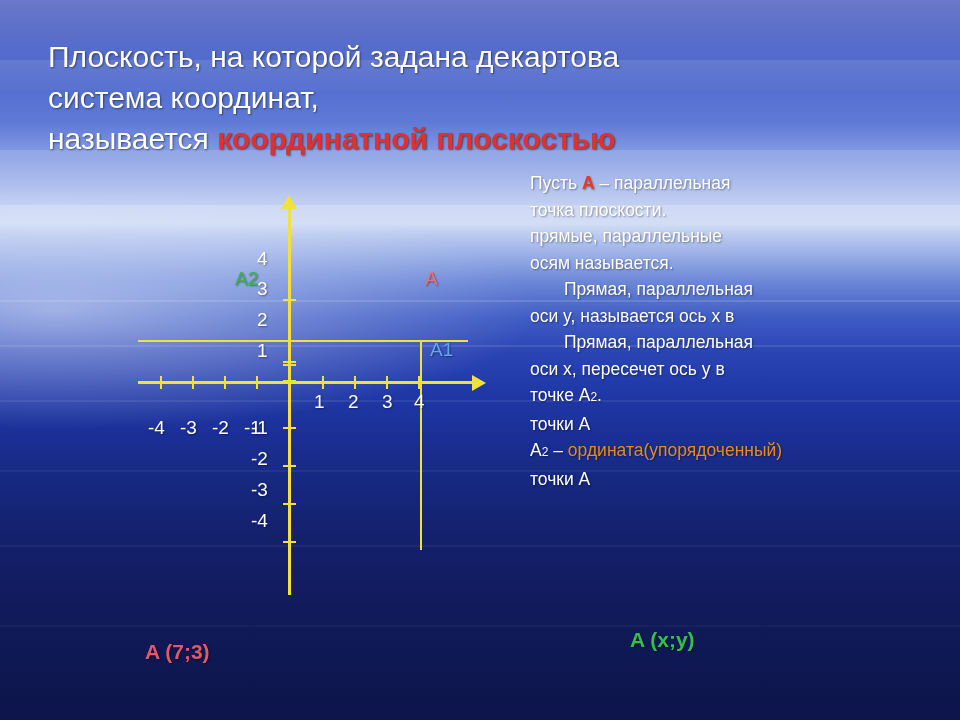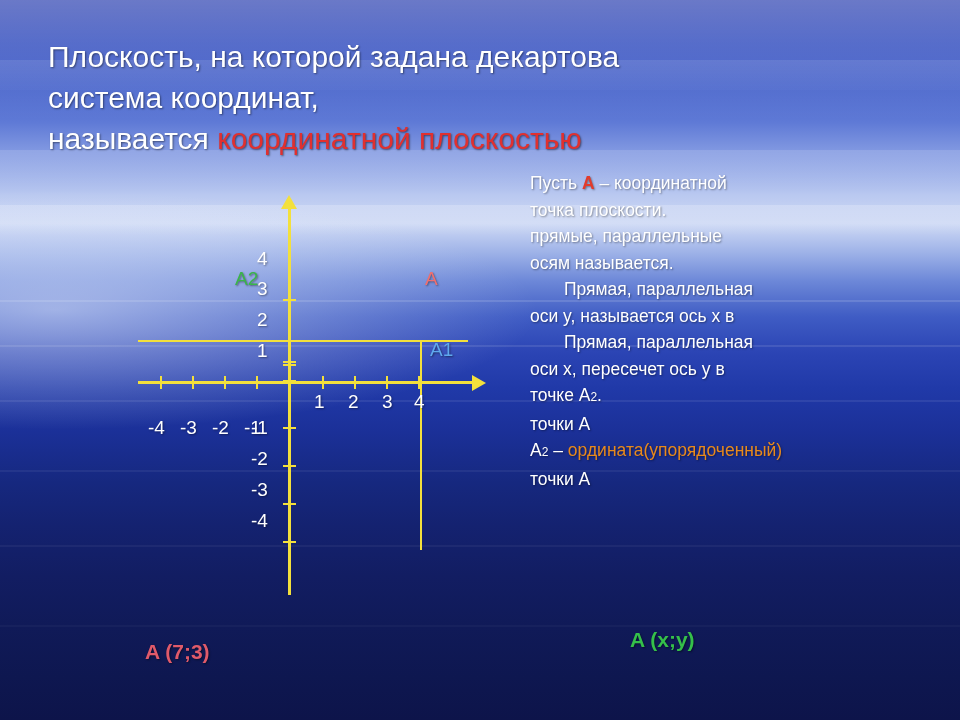--- a/index.html
+++ b/index.html
@@ -72,21 +72,21 @@
     top: 36px;
     width: 830px;
     color: #ffffff;
     font-size: 30px;
     line-height: 41px;
     font-weight: normal;
     text-shadow: 1px 1px 2px rgba(0,0,0,0.45);
   }
   #title .accent {
     color: #e03030;
-    font-weight: normal;
+    font-weight: bold;
     text-shadow: 1px 1px 2px rgba(0,0,0,0.5);
   }
 
   
   #bodytext {
     position: absolute;
     left: 530px;
     top: 170px;
     width: 420px;
     color: #ffffff;
@@ -192,21 +192,21 @@
   <div id="title">
     <div>Плоскость, на которой задана декартова</div>
     <div>система координат,</div>
     <div>
       <span>называется </span><span class="accent">координатной плоскостью</span>
     </div>
   </div>
 
   <div id="bodytext">
     <p>
-      <span>Пусть </span><span class="red">A</span><span> – координатной</span>
+      <span>Пусть </span><span class="red">A</span><span> – параллельная</span>
     </p>
     <p>точка плоскости.</p>
 
     <p>прямые, параллельные</p>
     <p>осям называется.</p>
 
     <p class="ind">Прямая, параллельная</p>
     <p>оси y, называется ось x    в</p>
 
     <p class="ind">Прямая, параллельная</p>

